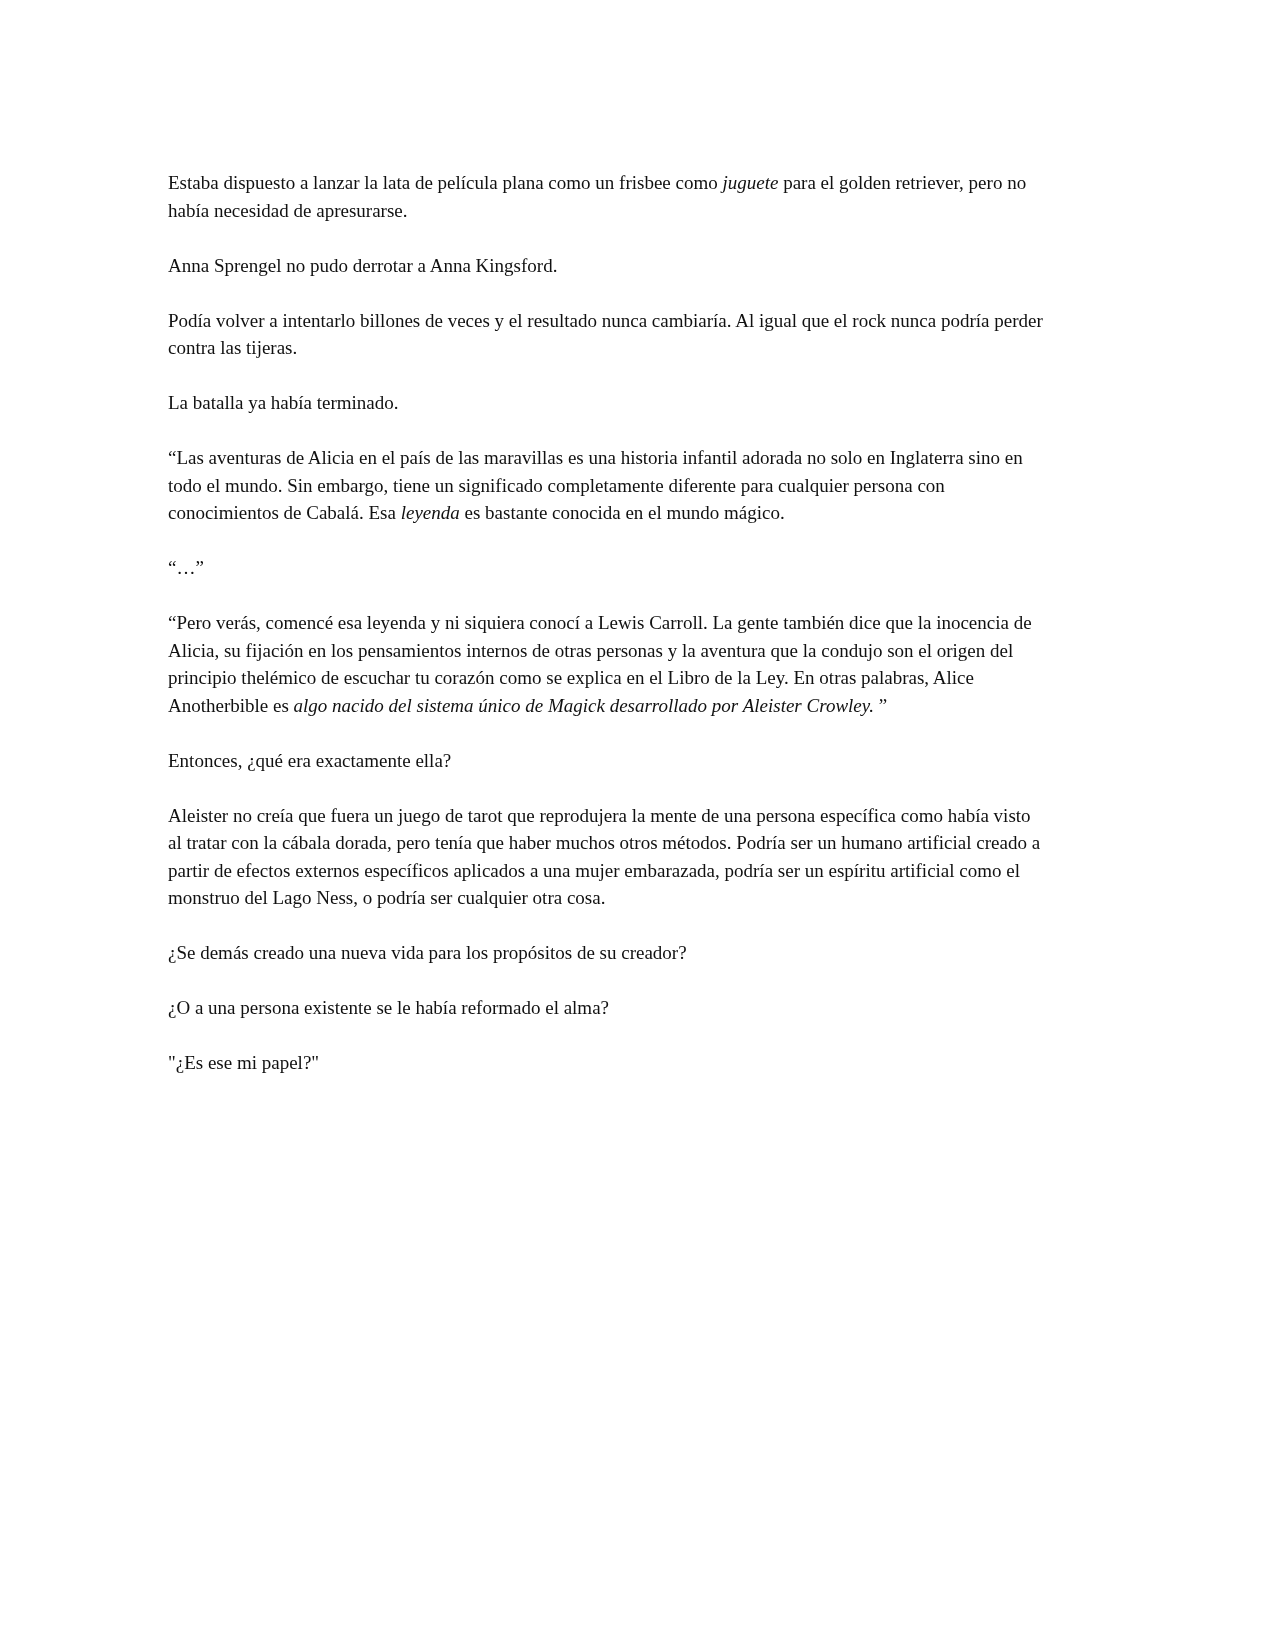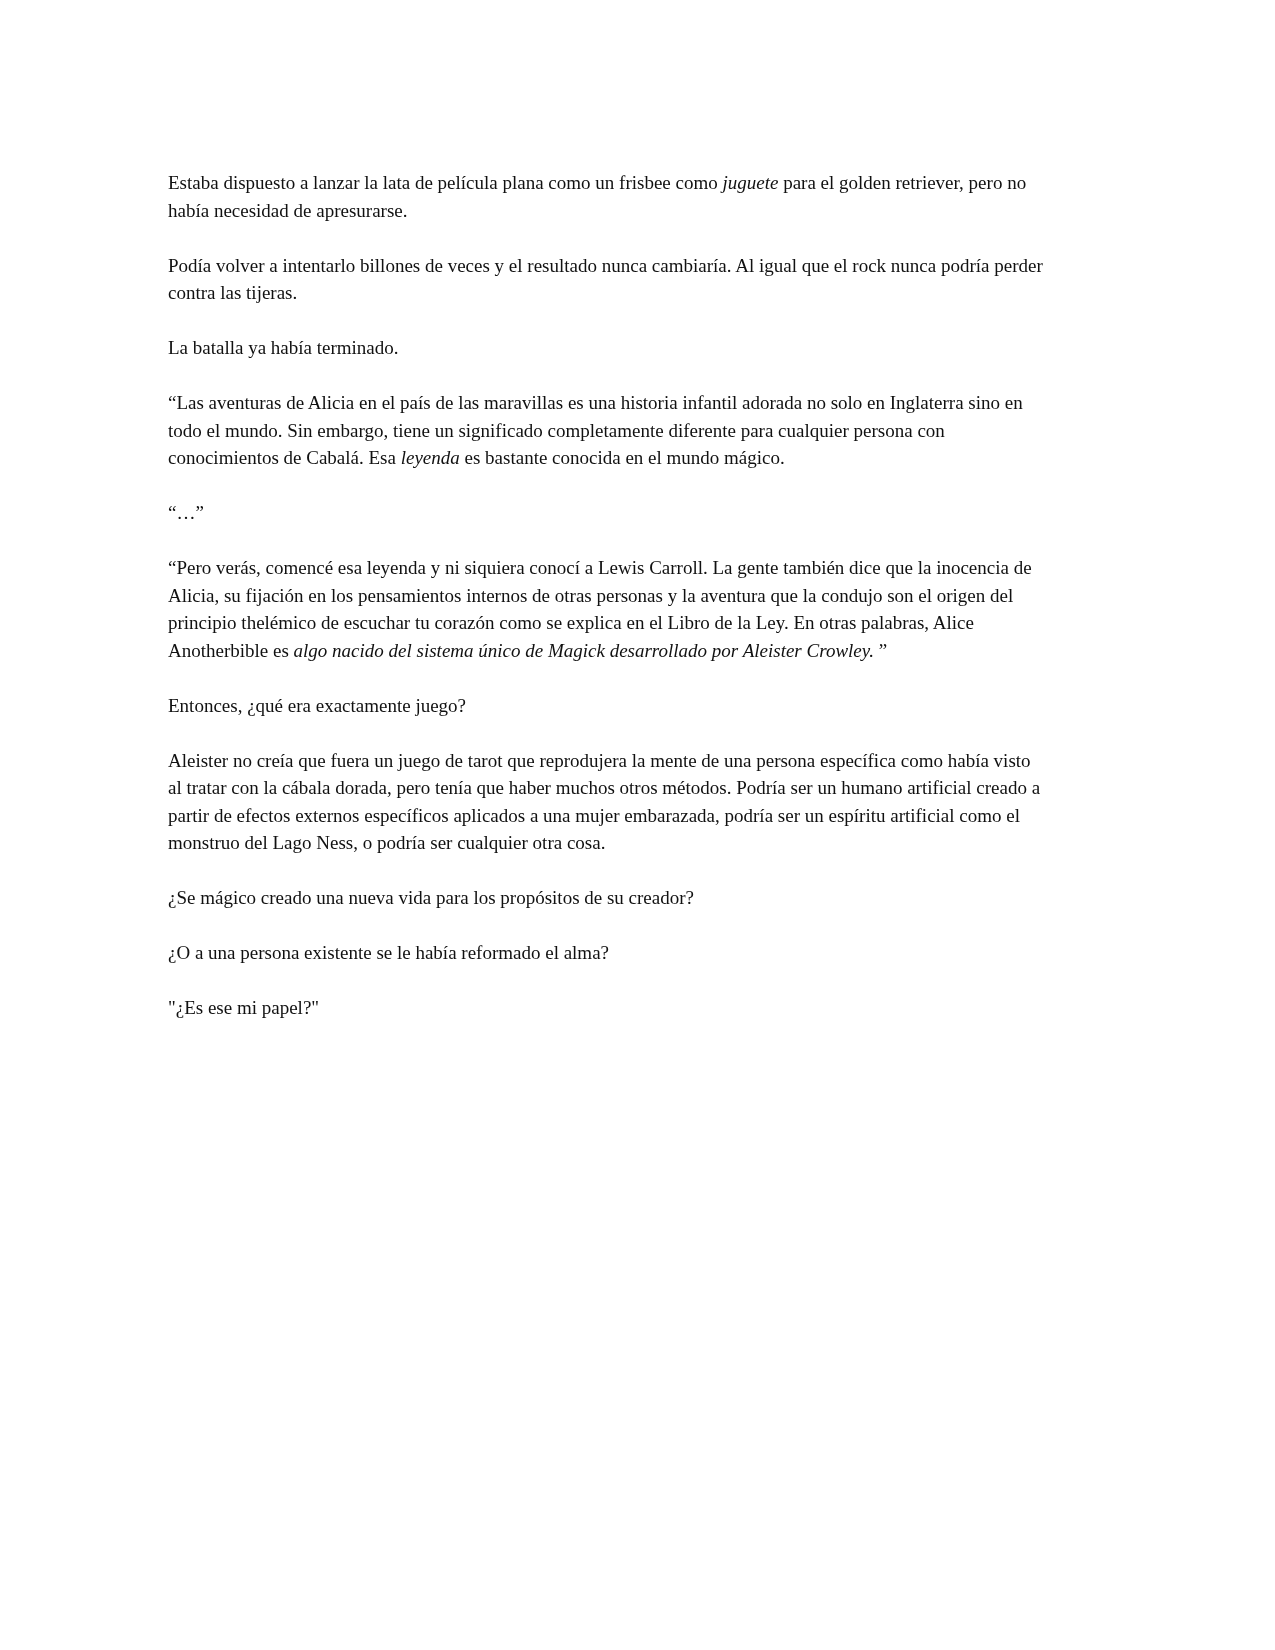--- a/index.html
+++ b/index.html
@@ -10,23 +10,24 @@
       font-size: 19px; line-height: 27.5px; color: #111111; margin-top: 30px;
     }
     .page p { margin: 0 0 27.5px 0; }
     .page em { font-style: italic; }
   </style>
 </head>
 <body>
 
 <div class="page">
   <p><span>Estaba dispuesto a lanzar la lata de película plana como un frisbee como </span><em>juguete</em><span> para el golden retriever, pero no había necesidad de apresurarse.</span></p>
+  <p><span>Anna Sprengel no pudo derrotar a Anna Kingsford.</span></p>
   <p><span>Podía volver a intentarlo billones de veces y el resultado nunca cambiaría. Al igual que el rock nunca podría perder contra las tijeras.</span></p>
   <p><span>La batalla ya había terminado.</span></p>
   <p><span>“Las aventuras de Alicia en el país de las maravillas es una historia infantil adorada no solo en Inglaterra sino en todo el mundo. Sin embargo, tiene un significado completamente diferente para cualquier persona con conocimientos de Cabalá. Esa </span><em>leyenda</em><span> es bastante conocida en el mundo mágico.</span></p>
   <p><span>“…”</span></p>
   <p><span>“Pero verás, comencé esa leyenda y ni siquiera conocí a Lewis Carroll. La gente también dice que la inocencia de Alicia, su fijación en los pensamientos internos de otras personas y la aventura que la condujo son el origen del principio thelémico de escuchar tu corazón como se explica en el Libro de la Ley. En otras palabras, Alice Anotherbible es </span><em>algo nacido del sistema único de Magick desarrollado por Aleister Crowley.</em><span> ”</span></p>
-  <p><span>Entonces, ¿qué era exactamente juego?</span></p>
+  <p><span>Entonces, ¿qué era exactamente ella?</span></p>
   <p><span>Aleister no creía que fuera un juego de tarot que reprodujera la mente de una persona específica como había visto al tratar con la cábala dorada, pero tenía que haber muchos otros métodos. Podría ser un humano artificial creado a partir de efectos externos específicos aplicados a una mujer embarazada, podría ser un espíritu artificial como el monstruo del Lago Ness, o podría ser cualquier otra cosa.</span></p>
-  <p><span>¿Se mágico creado una nueva vida para los propósitos de su creador?</span></p>
+  <p><span>¿Se demás creado una nueva vida para los propósitos de su creador?</span></p>
   <p><span>¿O a una persona existente se le había reformado el alma?</span></p>
   <p><span>"¿Es ese mi papel?"</span></p>
 </div>
 
 </body></html>

